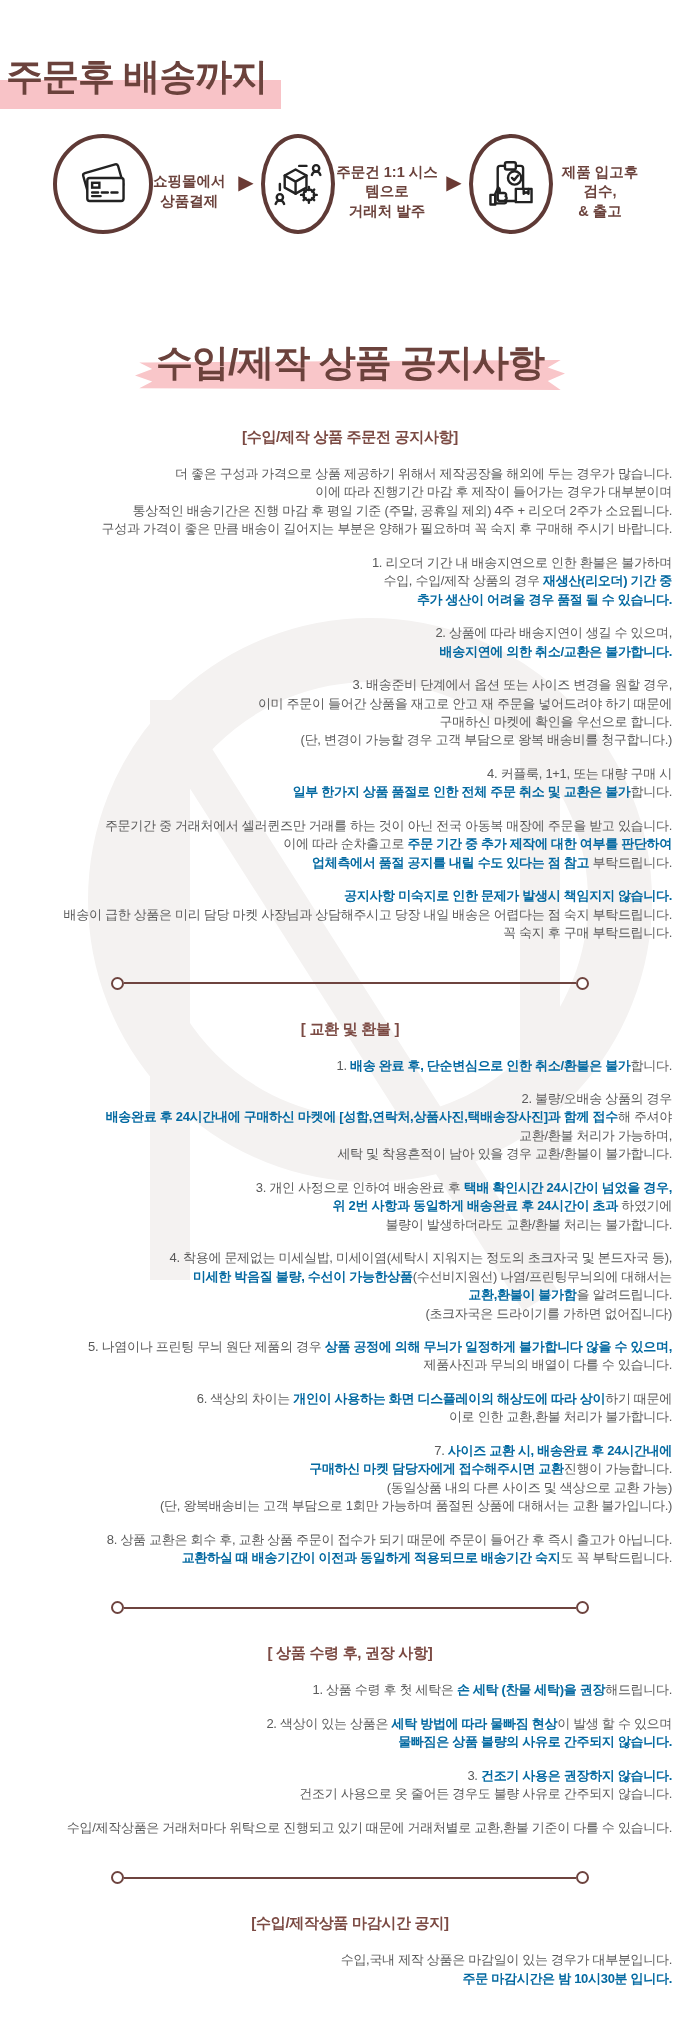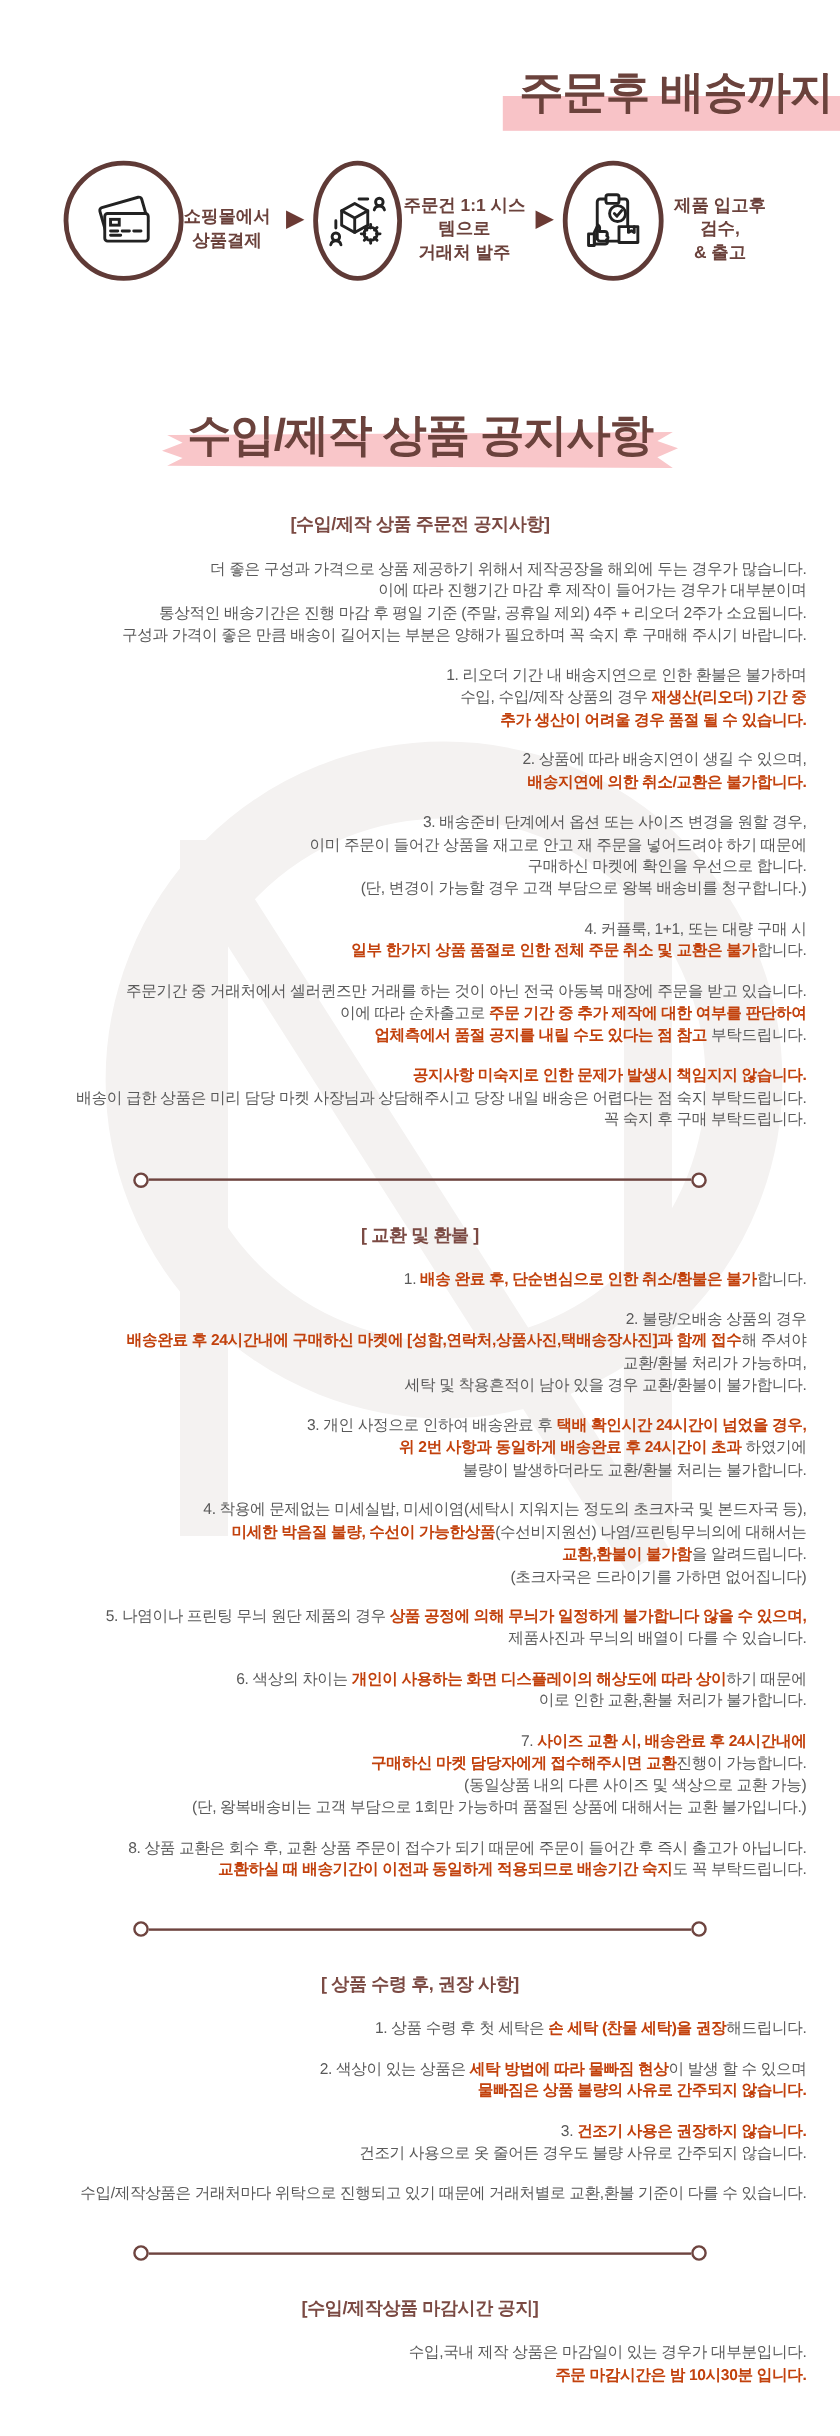--- a/index.html
+++ b/index.html
@@ -11,21 +11,21 @@
     background:#ffffff;
     overflow:hidden;
     font-family:"Liberation Sans","DejaVu Sans",sans-serif;
   }
   .watermark{position:absolute;left:0;top:0;pointer-events:none;z-index:0;}
   .content{position:relative;z-index:1;}
 
   
   .big-title{
     position:relative;
-    text-align:right;
+    text-align:left;
     margin:0;
     padding-top:52px;
     font-size:37px;
     font-weight:800;
     letter-spacing:-1px;
     color:#6b423c;
   }
   .big-title .tw{position:relative;display:inline-block;padding:0 6px;}
   .big-title .hl{
     position:absolute;left:-8px;right:-8px;top:55%;height:58%;
@@ -63,21 +63,21 @@
   
   .notice{margin-top:40px;}
   .sec-heading{
     text-align:center;font-size:15px;font-weight:700;color:#7b4a43;
     margin:28px 0 18px 0;letter-spacing:-0.3px;
   }
   .para{
     text-align:right;font-size:13px;color:#595959;line-height:1.42;
     margin:0 28px 15px 28px;letter-spacing:-0.3px;
   }
-  .para .red{color:#c2410c;font-weight:700;}
+  .para .red{color:#0369a1;font-weight:700;}
   .divider{
     display:flex;align-items:center;justify-content:center;
     margin:34px auto 30px auto;width:478px;
   }
   .divider .dot{
     width:9px;height:9px;border-radius:50%;
     border:2.5px solid #6e443f;background:#fff;flex:0 0 auto;
   }
   .divider .line{flex:1;height:2px;background:#6e443f;}
 </style>

